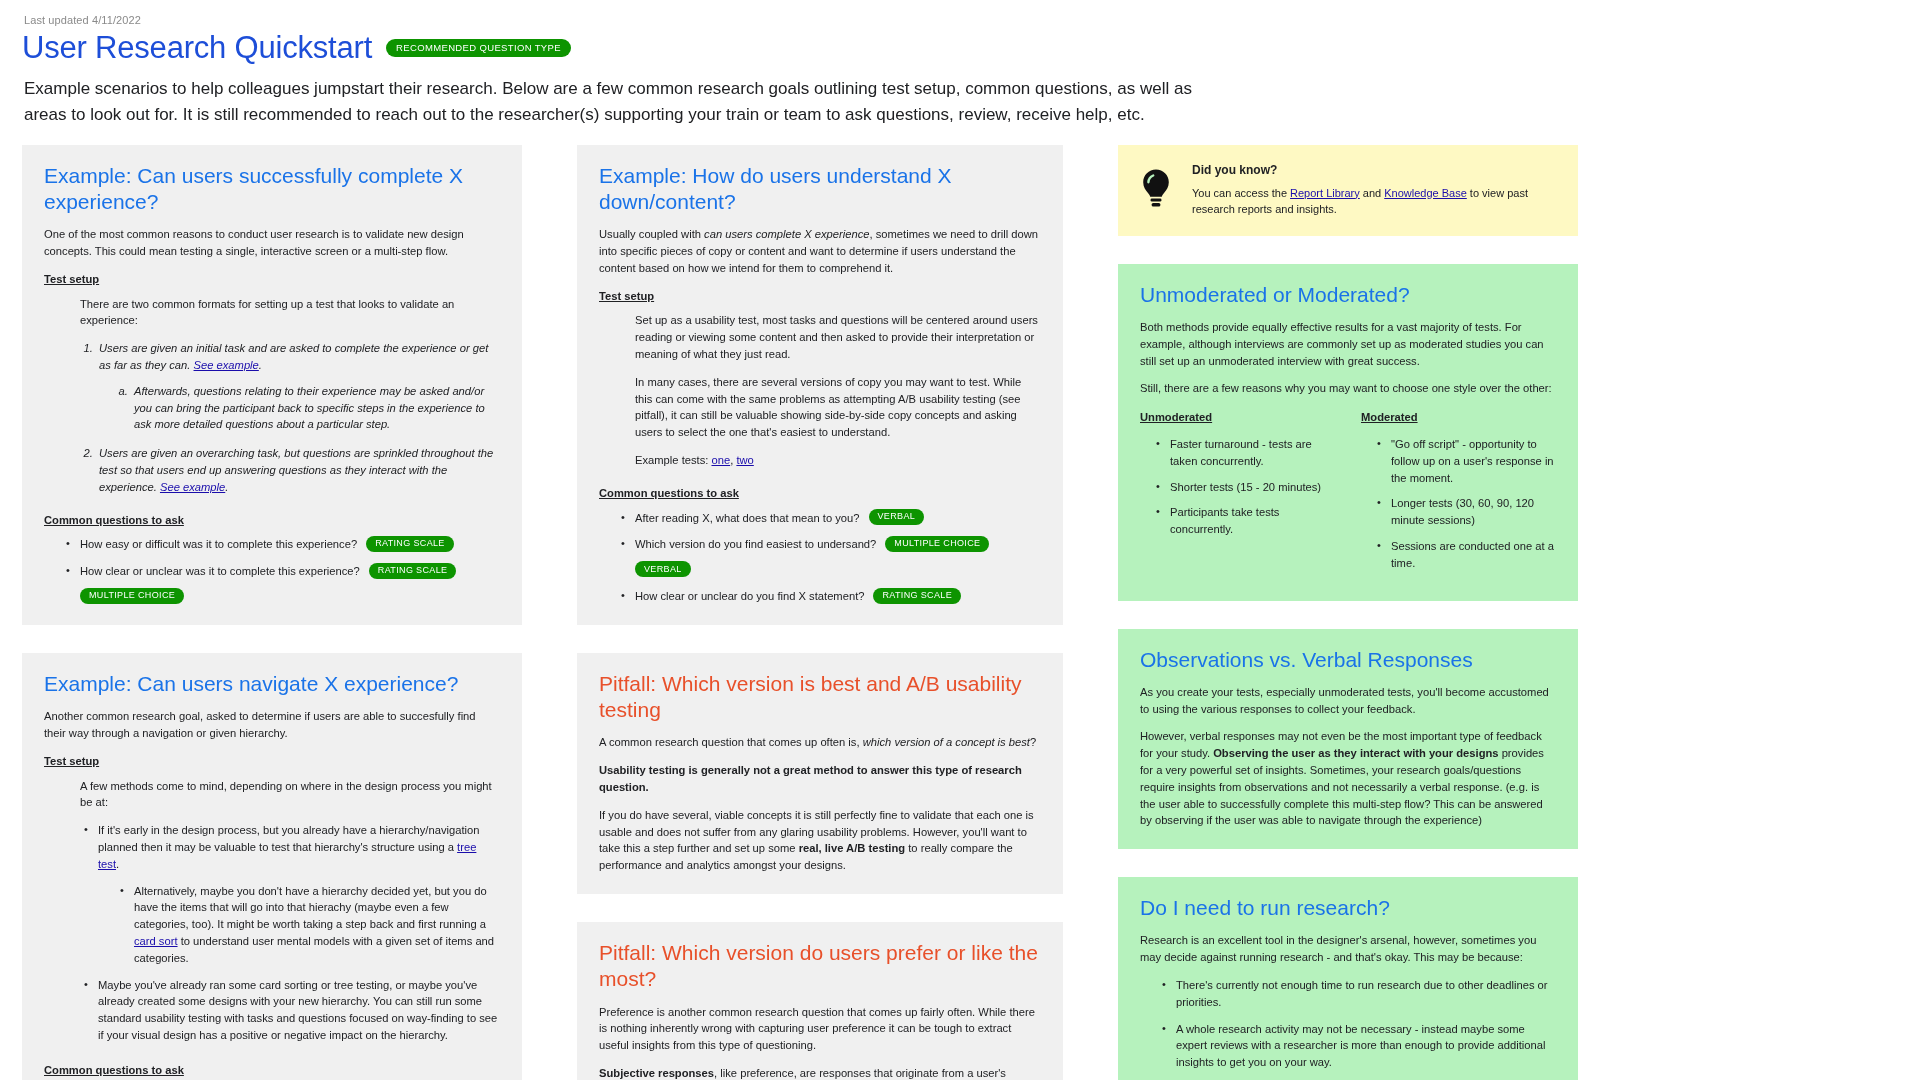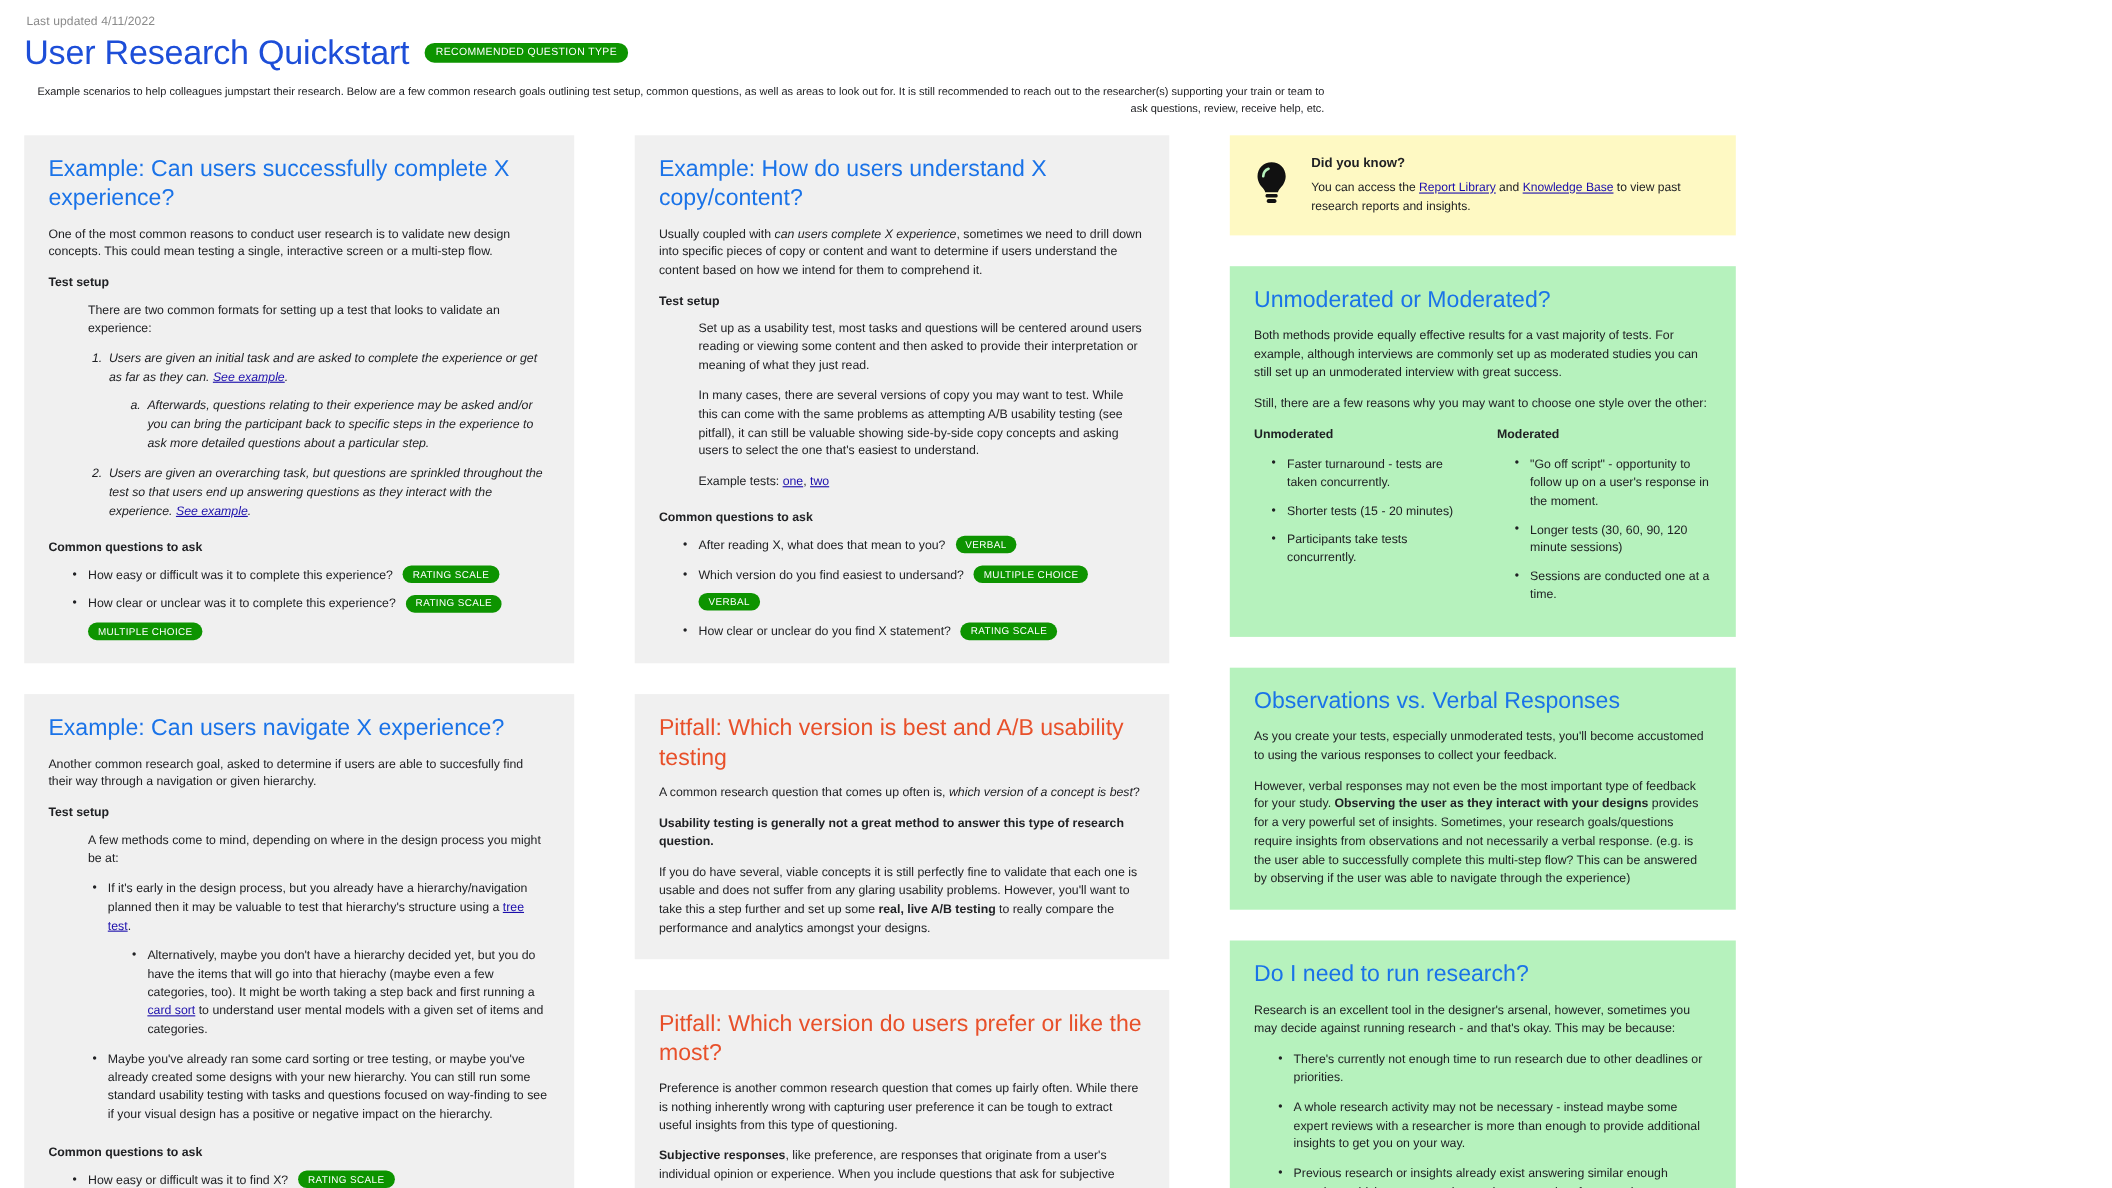--- a/index.html
+++ b/index.html
@@ -50,26 +50,25 @@
     vertical-align: middle;
   }
   .pill.small {
     font-size: 9px;
     padding: 3.5px 9px;
     border-radius: 10px;
     position: relative;
     top: -1px;
   }
   .intro {
-    font-size: 10px;
+    font-size: 17px;
     line-height: 1.55;
     color: #202124;
     max-width: 1180px;
     margin: 0 0 16px 2px;
-    text-align: right;
   }
 
   
   .columns {
     display: flex;
     gap: 0px;
     align-items: flex-start;
   }
   .col-left  { width: 500px; margin-right: 55px; }
   .col-mid   { width: 486px; margin-right: 55px; }
@@ -102,20 +101,21 @@
     font-size: 11.2px;
     line-height: 1.5;
     color: #202124;
   }
   p { margin: 0 0 11px 0; }
   p:last-child { margin-bottom: 0; }
   .bold-label {
     font-weight: bold;
     font-size: 11.2px;
     margin: 0 0 8px 0;
+    text-decoration: underline;
   }
   .indent-1 { margin-left: 36px; }
 
   ol, ul { margin: 0 0 0 0; padding-left: 0; }
   ol.lvl1 {
     margin: 0 0 10px 38px;
     padding-left: 14px;
     list-style-type: decimal;
     font-style: italic;
   }
@@ -280,21 +280,21 @@
               <span class="pill small">RATING SCALE</span>
             </span>
           </li>
         </ul>
       </div>
     </div>
 
     <div class="col-mid">
 
       <div class="card">
-        <h2 class="card-title">Example: How do users understand X copy/content?</h2>
+        <h2 class="card-title">Example: How do users understand X down/content?</h2>
         <p><span>Usually coupled with </span><em>can users complete X experience</em><span>, sometimes we need to drill down into specific pieces of copy or content and want to determine if users understand the content based on how we intend for them to comprehend it.</span></p>
 
         <p class="bold-label">Test setup</p>
         <p class="indent-1">Set up as a usability test, most tasks and questions will be centered around users reading or viewing some content and then asked to provide their interpretation or meaning of what they just read.</p>
         <p class="indent-1">In many cases, there are several versions of copy you may want to test. While this can come with the same problems as attempting A/B usability testing (see pitfall), it can still be valuable showing side-by-side copy concepts and asking users to select the one that's easiest to understand.</p>
         <p class="indent-1"><span>Example tests: </span><a href="#">one</a><span>, </span><a href="#">two</a></p>
 
         <p class="bold-label" style="margin-top:16px;">Common questions to ask</p>
         <ul class="bul">
           <li>

